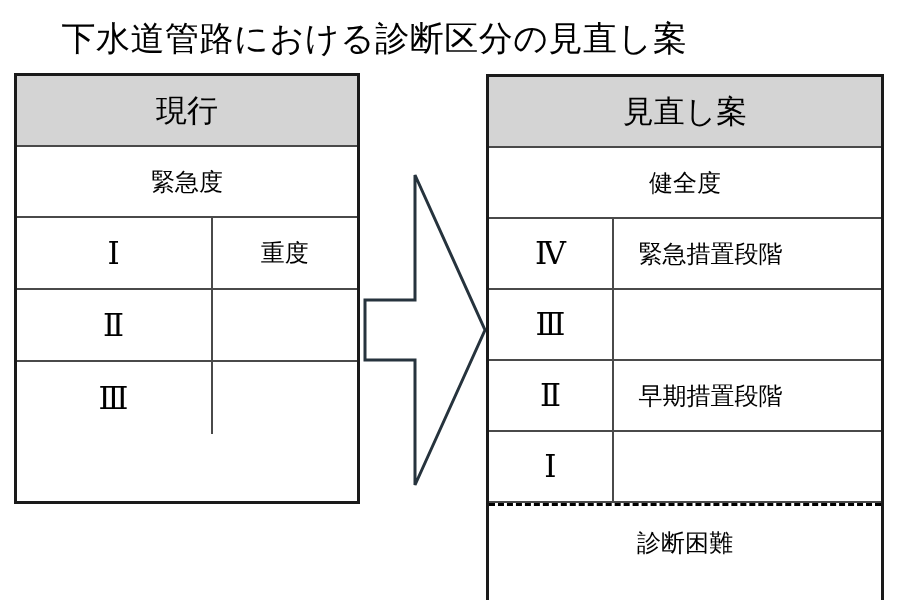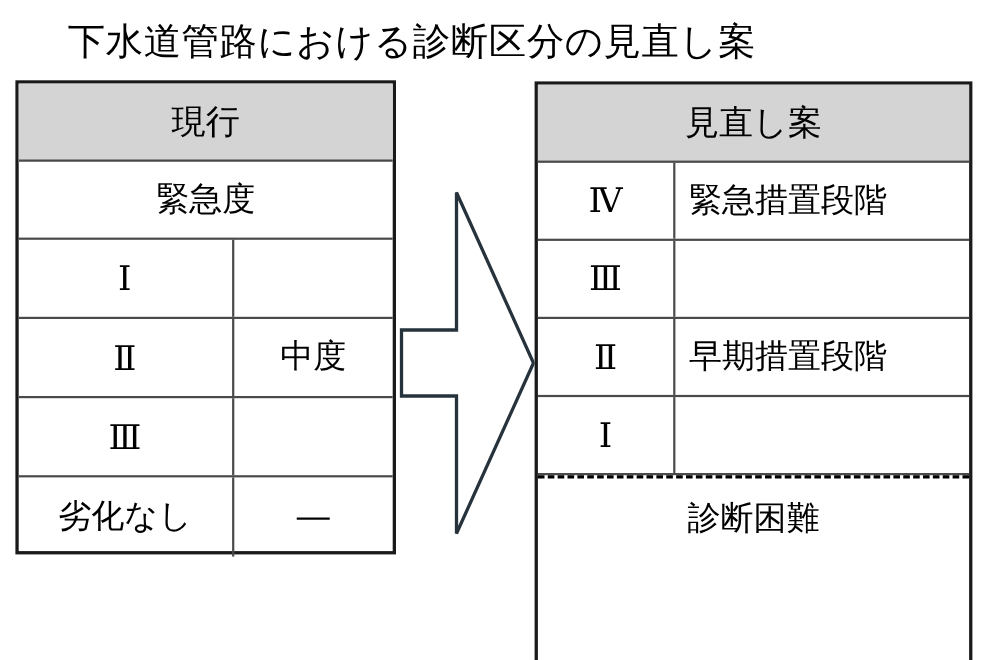--- a/index.html
+++ b/index.html
@@ -63,21 +63,21 @@
   .tbl-row.dashed-top {
     border-top: 3px dashed #000000;
     justify-content: flex-end;
   }
 
   .tbl-cell {
     box-sizing: border-box;
     display: flex;
     align-items: center;
     justify-content: center;
-    font-size: 30px;
+    font-size: 24px;
     line-height: 1;
     padding: 0 6px;
     overflow: hidden;
     white-space: nowrap;
   }
 
   
   .row-header {
     background: #d4d4d4;
     border-bottom: 2px solid #4a4a4a;
@@ -106,21 +106,21 @@
   #table-proposal .row-subhead { height: 71px; }
   #table-proposal .row-data     { height: 71px; }
   #table-proposal .row-note     { height: 76px; }
   #table-proposal .col-left {
     width: 32%;
     border-right: 2px solid #4a4a4a;
   }
   #table-proposal .col-right {
     width: 68%;
     justify-content: flex-start;
-    padding-left: 12px;
+    padding-left: 24px;
     text-align: right;
   }
 
   
   .roman {
     font-family: "Liberation Serif", "DejaVu Serif", serif;
     font-size: 31px;
     letter-spacing: 0.5px;
   }
 
@@ -148,49 +148,48 @@
   <div class="tbl-row row-header">
     <div class="tbl-cell cell-span">現行</div>
   </div>
 
   <div class="tbl-row row-subhead">
     <div class="tbl-cell cell-span">緊急度</div>
   </div>
 
   <div class="tbl-row row-data">
     <div class="tbl-cell col-left roman">Ⅰ</div>
+    <div class="tbl-cell col-right">重度</div>
   </div>
 
   <div class="tbl-row row-data">
     <div class="tbl-cell col-left roman">Ⅱ</div>
-    <div class="tbl-cell col-right">中度</div>
   </div>
 
   <div class="tbl-row row-data">
     <div class="tbl-cell col-left roman">Ⅲ</div>
   </div>
 
-  <div class="tbl-row row-data">
-    <div class="tbl-cell col-left">劣化なし</div>
-    <div class="tbl-cell col-right">―</div>
-  </div>
 </div>
 
 <div id="transition-arrow">
   <svg viewBox="0 0 130 320" preserveAspectRatio="none">
     <polygon points="5,130 55,130 55,5 125,160 55,315 55,190 5,190" fill="#ffffff" stroke="#26333d" stroke-width="3" stroke-linejoin="miter"></polygon>
   </svg>
 </div>
 
 <div class="cmp-table" id="table-proposal">
 
   <div class="tbl-row row-header">
     <div class="tbl-cell cell-span">見直し案</div>
   </div>
 
+  <div class="tbl-row row-subhead">
+    <div class="tbl-cell cell-span">健全度</div>
+  </div>
 
   <div class="tbl-row row-data">
     <div class="tbl-cell col-left roman">Ⅳ</div>
     <div class="tbl-cell col-right">緊急措置段階</div>
   </div>
 
   <div class="tbl-row row-data">
     <div class="tbl-cell col-left roman">Ⅲ</div>
   </div>
 

